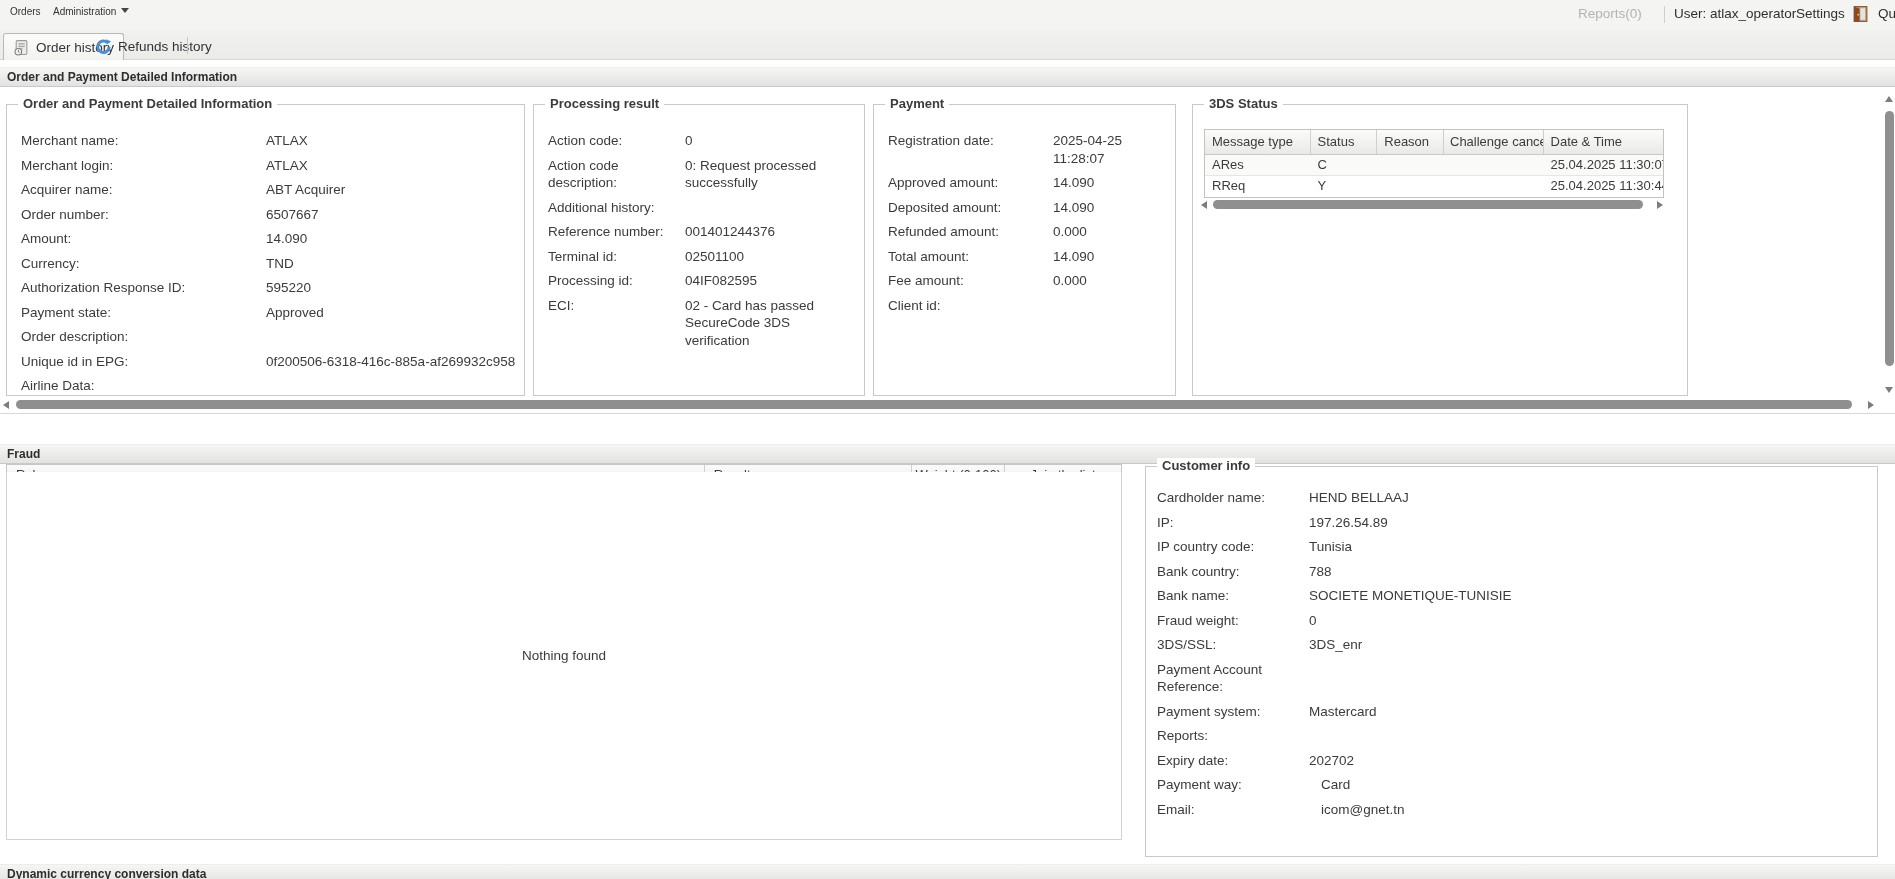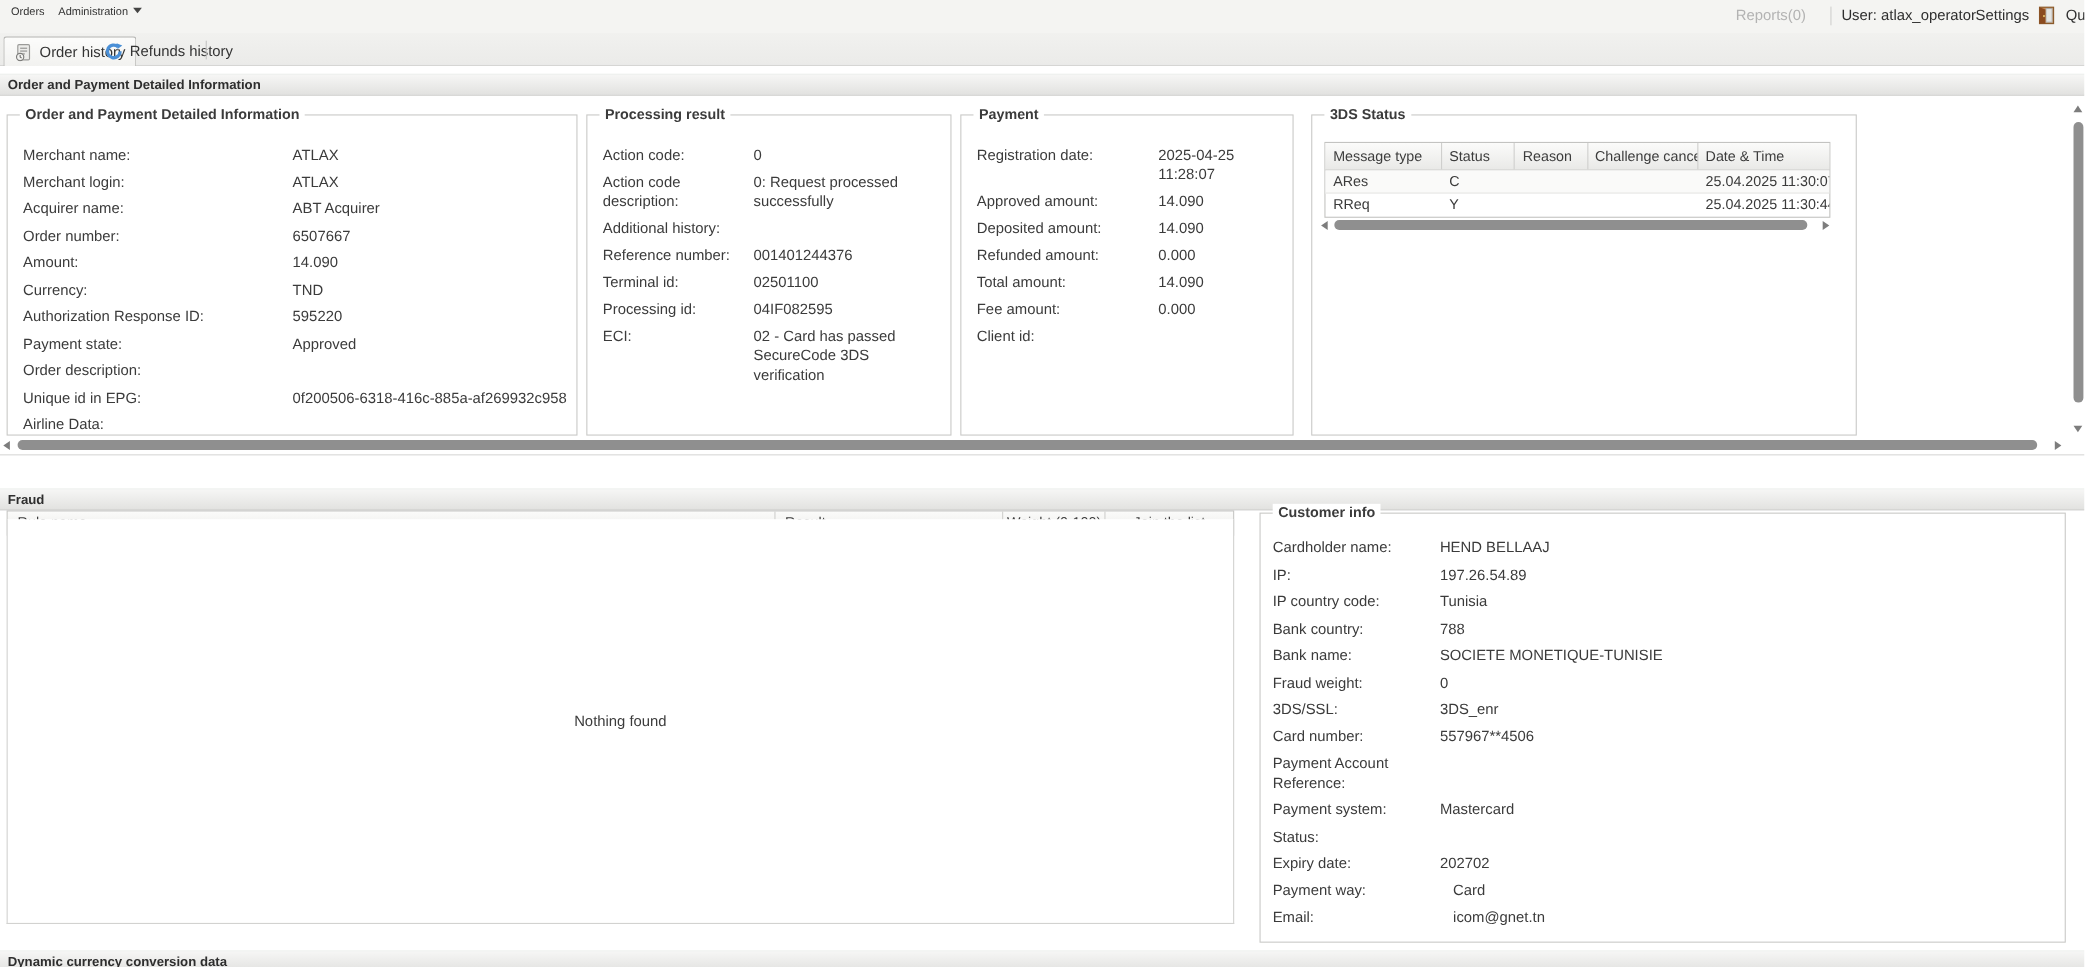--- a/index.html
+++ b/index.html
@@ -348,33 +348,29 @@
       </div>
       <div class="row">
         <div class="lbl">Fraud weight:</div>
         <div class="val">0</div>
       </div>
       <div class="row">
         <div class="lbl">3DS/SSL:</div>
         <div class="val">3DS_enr</div>
       </div>
       <div class="row">
-        <div class="lbl">Card number:</div>
-        <div class="val">557967**4506</div>
-      </div>
-      <div class="row">
         <div class="lbl">Payment Account Reference:</div>
         <div class="val"></div>
       </div>
       <div class="row">
         <div class="lbl">Payment system:</div>
         <div class="val">Mastercard</div>
       </div>
       <div class="row">
-        <div class="lbl">Status:</div>
+        <div class="lbl">Reports:</div>
         <div class="val"></div>
       </div>
       <div class="row">
         <div class="lbl">Expiry date:</div>
         <div class="val">202702</div>
       </div>
       <div class="row">
         <div class="lbl">Payment way:</div>
         <div class="val indent">Card</div>
       </div>

